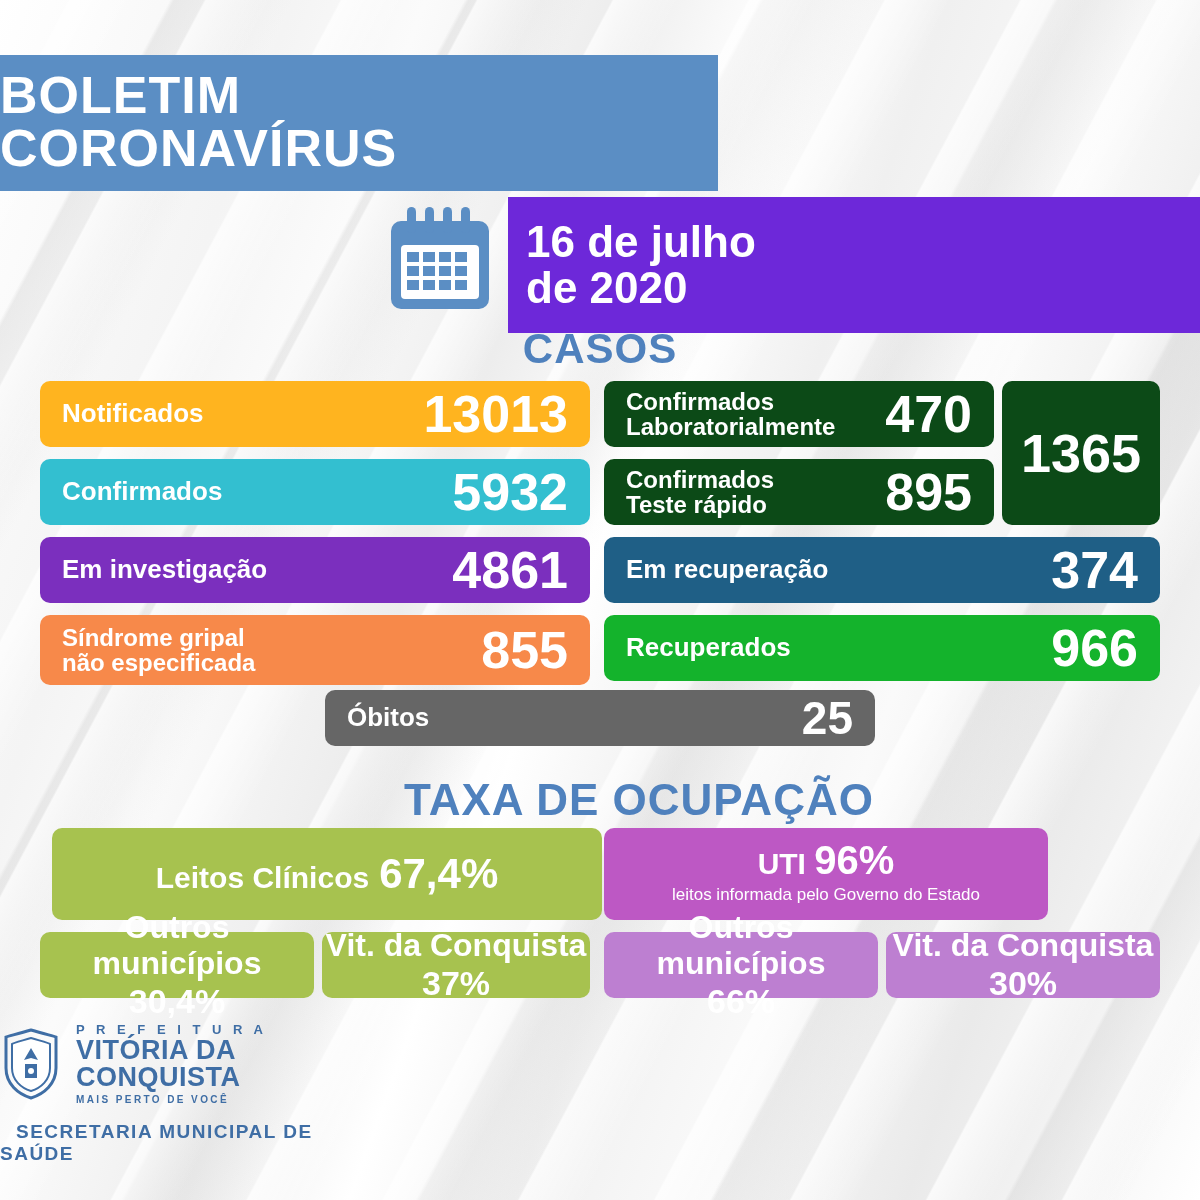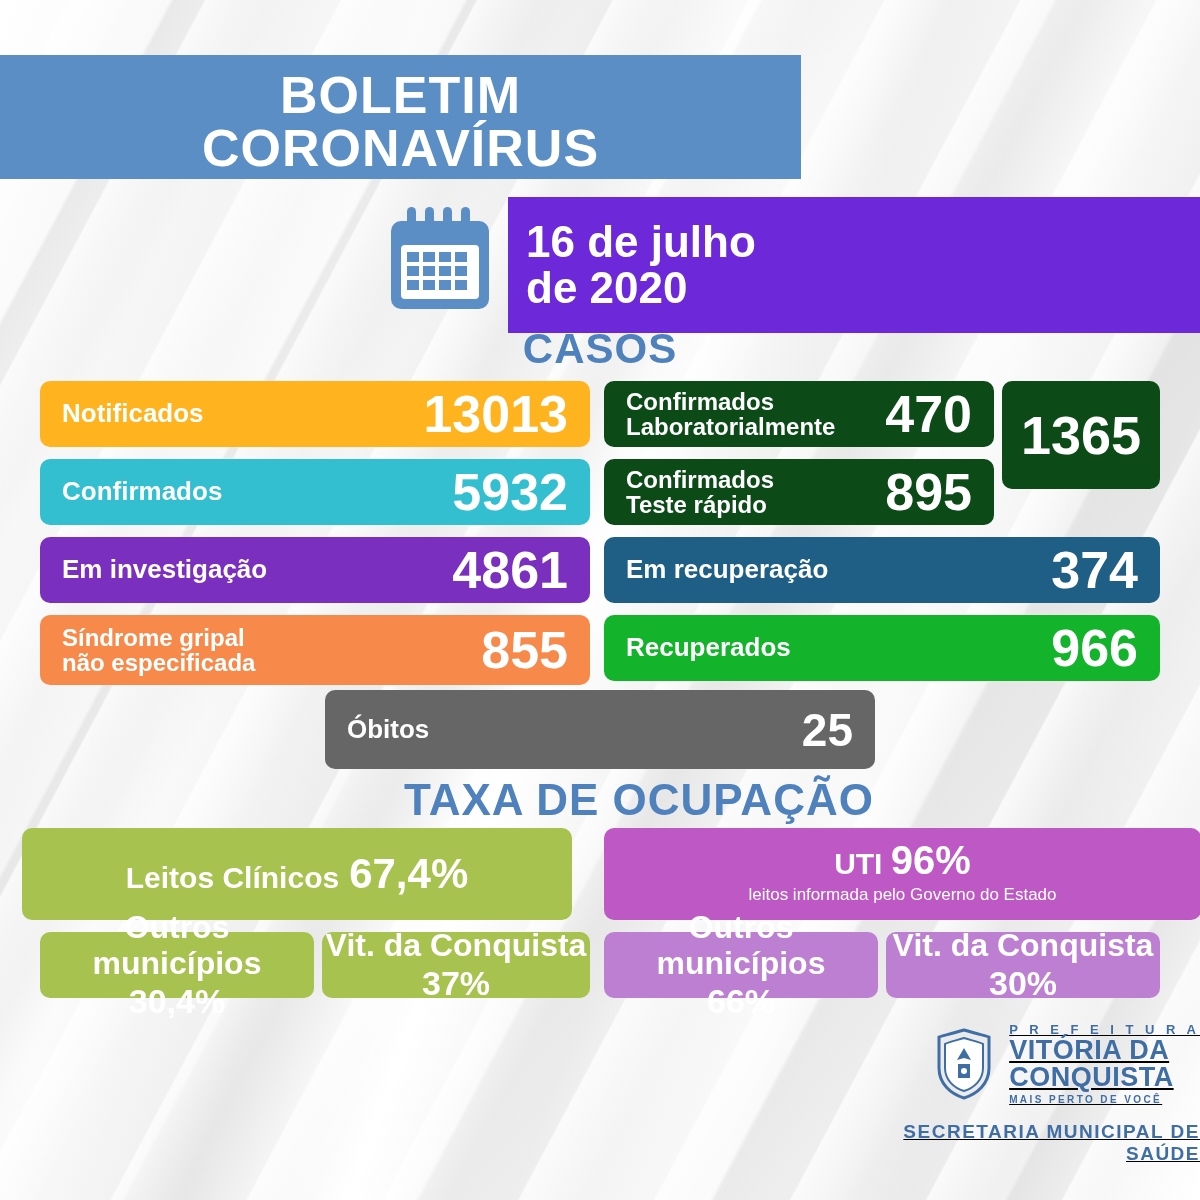--- a/index.html
+++ b/index.html
@@ -35,24 +35,24 @@
     z-index: 1;
     width: 1200px;
     height: 1200px;
   }
 
   
   .title-band {
     position: absolute;
     left: 0;
     top: 55px;
-    width: 801px;
+    width: 718px;
     background: #5b8ec4;
-    padding: 14px 0 4px 0;
-    text-align: center;
+    padding: 14px 0 16px 0;
+    text-align: left;
   }
   .title-band .line {
     color: #ffffff;
     font-weight: bold;
     font-size: 52px;
     letter-spacing: 1px;
     line-height: 1.02;
     text-transform: uppercase;
   }
 
@@ -118,45 +118,45 @@
 
   
   #c-notificados { left: 40px;  top: 381px; width: 550px; height: 66px; background: #ffb41f; }
   #c-descartados { left: 40px;  top: 459px; width: 550px; height: 66px; background: #33bfd0; }
   #c-investigacao { left: 40px; top: 537px; width: 550px; height: 66px; background: #7b2fbe; }
   #c-sindrome     { left: 40px; top: 615px; width: 550px; height: 70px; background: #f7894a; }
 
   
   #c-lab   { left: 604px; top: 381px; width: 390px; height: 66px; background: #0c4a17; }
   #c-rapido{ left: 604px; top: 459px; width: 390px; height: 66px; background: #0c4a17; }
-  #c-total { left: 1002px; top: 381px; width: 158px; height: 108px; background: #0c4a17; justify-content: center; }
+  #c-total { left: 1002px; top: 381px; width: 158px; height: 144px; background: #0c4a17; justify-content: center; }
   #c-total .val { font-size: 54px; }
   #c-recuperacao { left: 604px; top: 537px; width: 556px; height: 66px; background: #1f5f86; }
   #c-recuperados { left: 604px; top: 615px; width: 556px; height: 66px; background: #14b32c; }
 
-  #c-obitos { left: 325px; top: 690px; width: 550px; height: 79px; background: #666666; }
+  #c-obitos { left: 325px; top: 690px; width: 550px; height: 56px; background: #666666; }
   #c-obitos .val { font-size: 46px; }
 
   
   #t-clinicos {
-    left: 22px; top: 828px; width: 550px; height: 92px;
+    left: 52px; top: 828px; width: 550px; height: 92px;
     background: #a7c24f; justify-content: center;
   }
   #t-clinicos .combo {
     font-weight: bold;
     font-size: 30px;
     color: #ffffff;
     display: flex;
     align-items: baseline;
     gap: 10px;
   }
   #t-clinicos .combo .big { font-size: 42px; }
 
   #t-uti {
-    left: 604px; top: 828px; width: 597px; height: 92px;
+    left: 604px; top: 828px; width: 444px; height: 92px;
     background: #bd58c4;
     display: block;
     padding: 10px 14px 0 14px;
     text-align: center;
   }
   #t-uti .uti-line {
     font-weight: bold;
     color: #ffffff;
     font-size: 30px;
   }
@@ -187,22 +187,21 @@
   #s-vit-clin { left: 322px; top: 932px; width: 268px; height: 66px; background: #a7c24f; }
   #s-out-uti  { left: 604px; top: 932px; width: 274px; height: 66px; background: #bd7fd1; }
   #s-vit-uti  { left: 886px; top: 932px; width: 274px; height: 66px; background: #bd7fd1; }
 
   
   .footer {
     position: absolute;
     left: 0; right: 0; top: 1022px;
     display: flex;
     flex-direction: column;
-    align-items: flex-end;
-    text-decoration: underline;
+    align-items: flex-start;
   }
   .logo-row {
     display: flex;
     align-items: center;
     gap: 14px;
   }
   .crest {
     width: 62px; height: 72px;
   }
   .logo-text {

